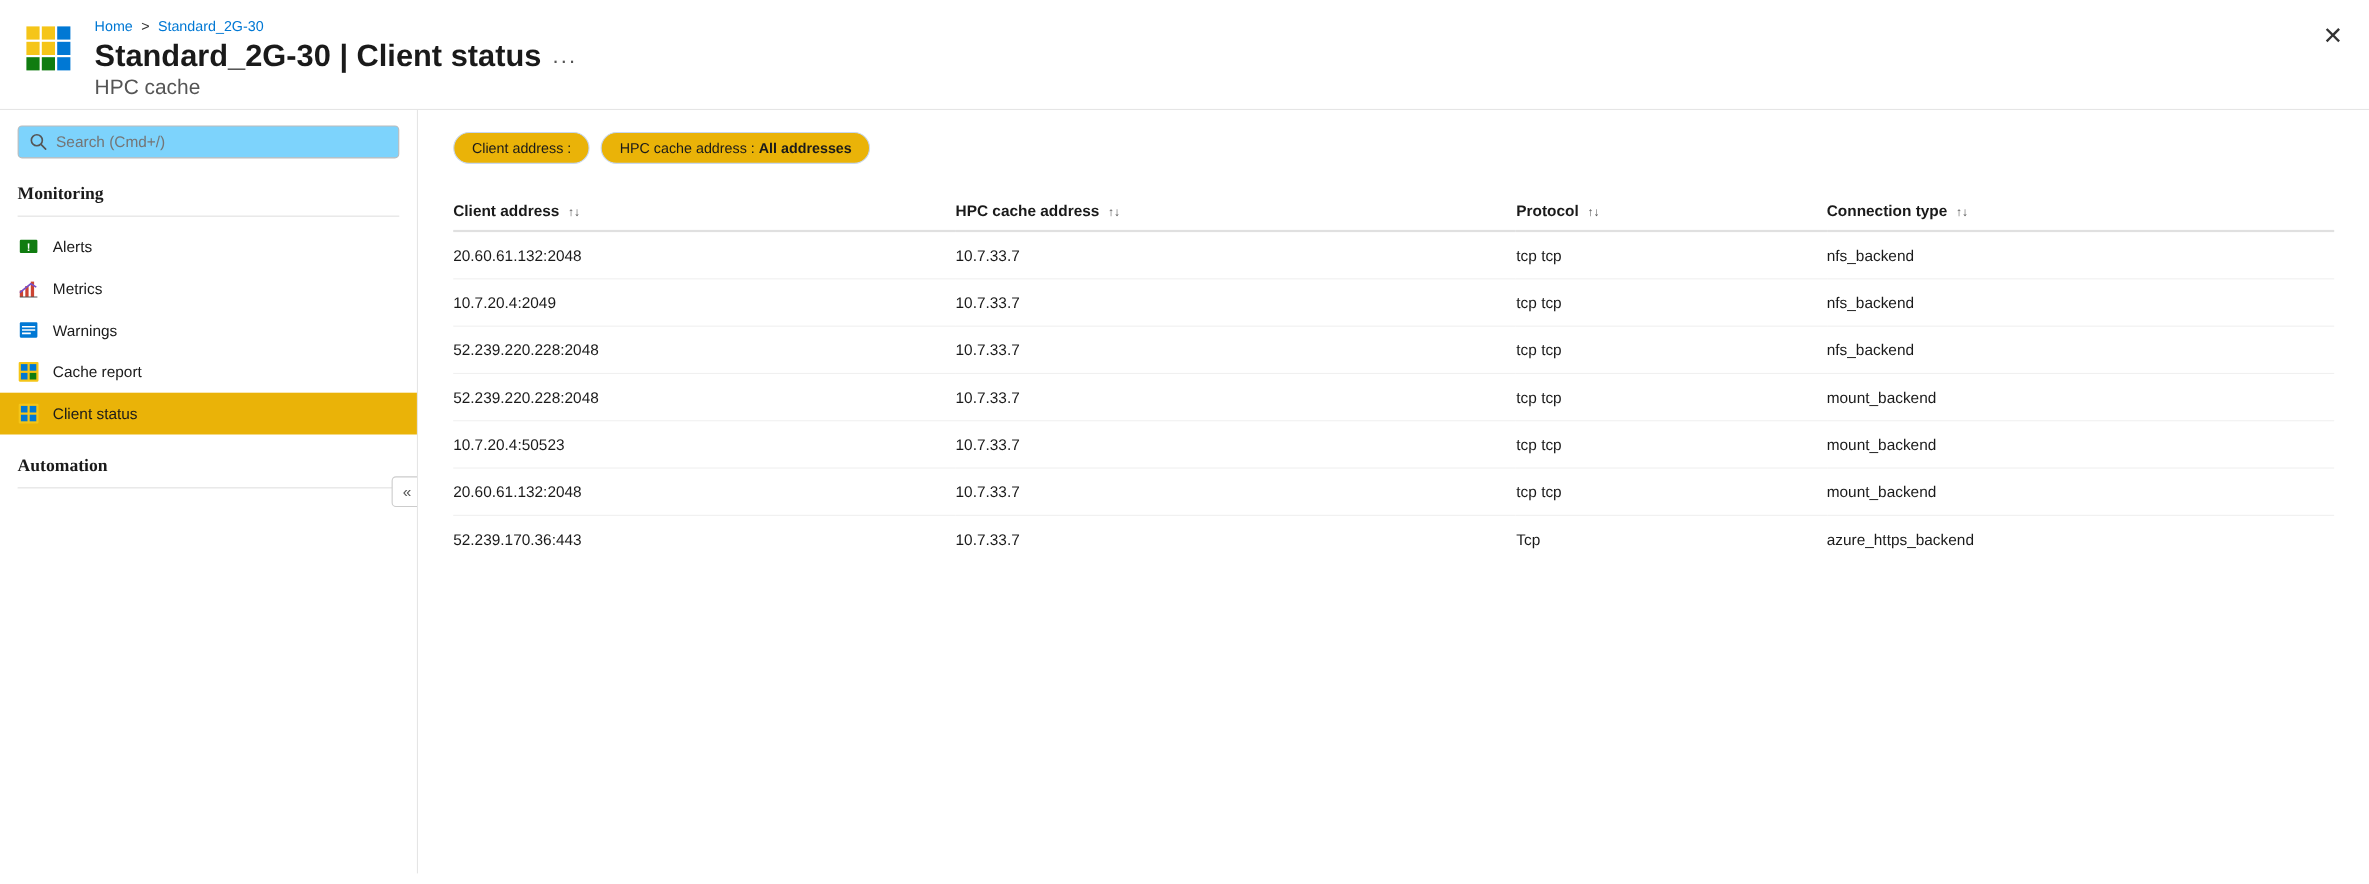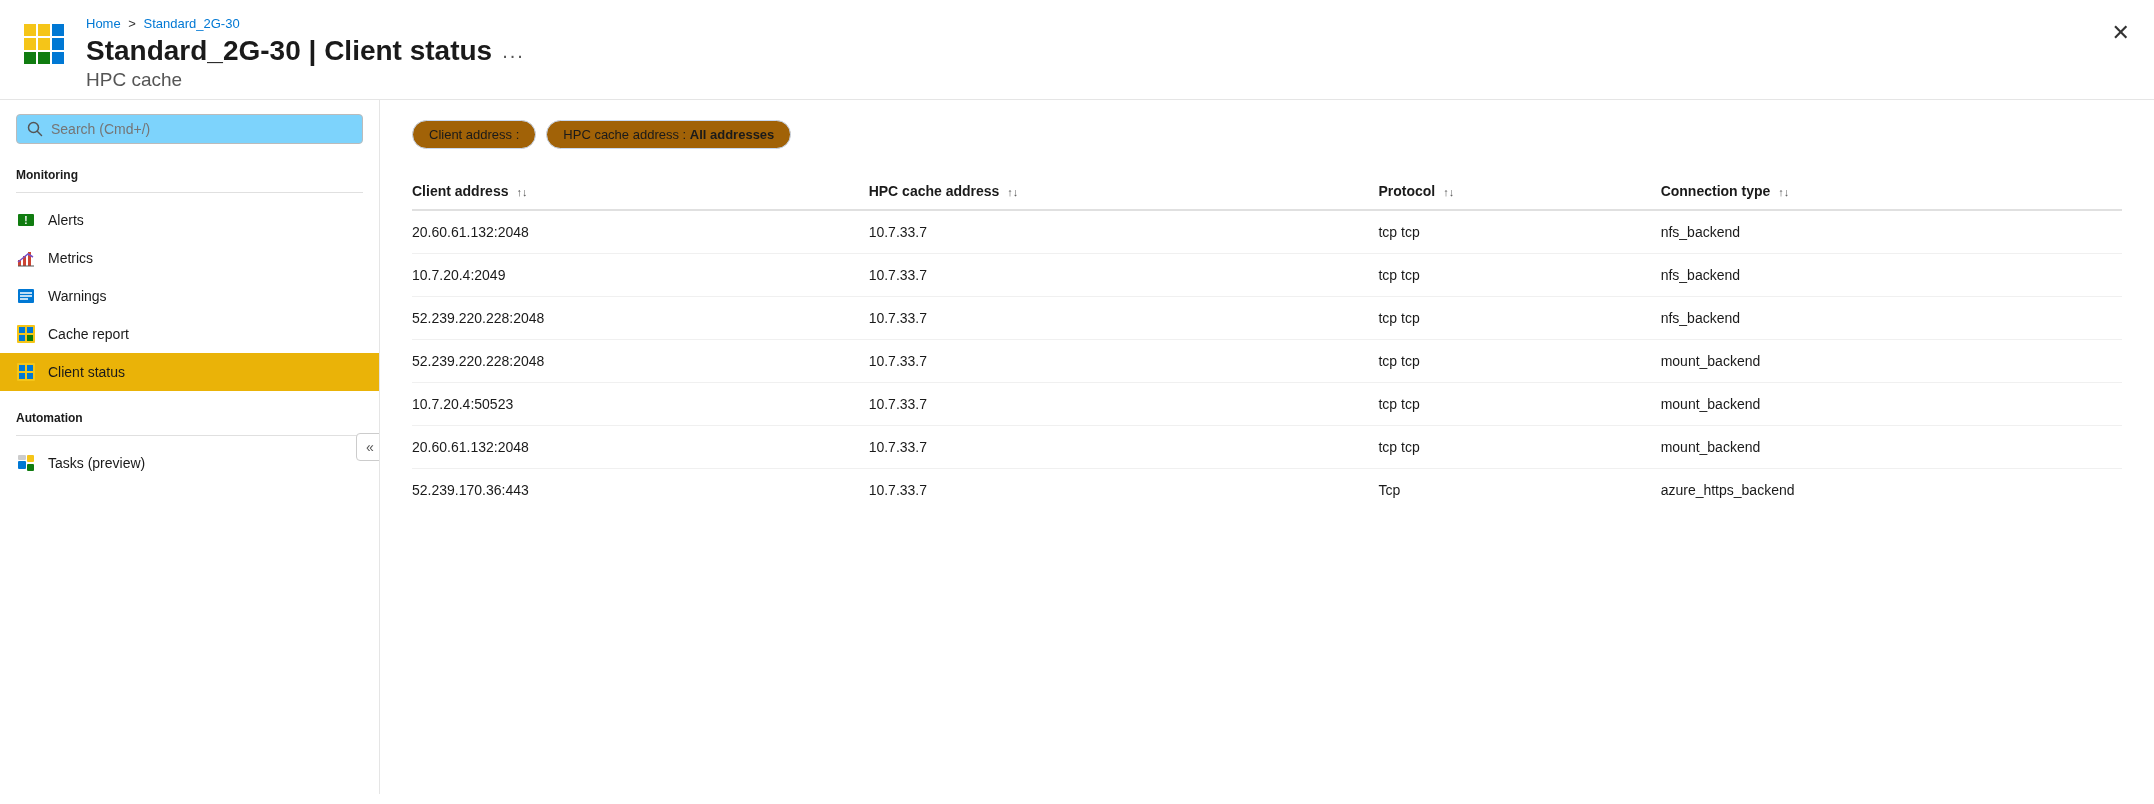--- a/index.html
+++ b/index.html
@@ -118,24 +118,25 @@
       display: flex;
       align-items: center;
       justify-content: center;
       font-size: 14px;
       color: #555;
       z-index: 10;
     }
 
     .section-header {
       font-weight: 600;
-      font-size: 12px;
+      font-size: 16px;
       padding: 8px 16px 6px 16px;
       color: #1a1a1a;
       margin-top: 4px;
+      font-family: Liberation Serif, serif;
     }
     .section-divider {
       border: none;
       border-top: 1px solid #e0e0e0;
       margin: 4px 16px 8px 16px;
     }
     .nav-item {
       display: flex;
       align-items: center;
       padding: 9px 16px;
@@ -156,21 +157,21 @@
     }
 
     
     .filter-bar {
       display: flex;
       gap: 10px;
       margin-bottom: 24px;
       flex-wrap: wrap;
     }
     .filter-pill {
-      background: #a16207;
+      background: #eab308;
       border: 1px solid #c8d8f0;
       border-radius: 20px;
       padding: 6px 16px;
       font-size: 13px;
       cursor: pointer;
       color: #1a1a1a;
       white-space: nowrap;
     }
     .filter-pill strong { font-weight: 600; }
 
@@ -316,29 +317,20 @@
         <rect x="11" y="3" width="6" height="6" fill="#0078d4"></rect>
         <rect x="3" y="11" width="6" height="6" fill="#0078d4"></rect>
         <rect x="11" y="11" width="6" height="6" fill="#0078d4"></rect>
       </svg>
       <span>Client status</span>
     </div>
 
     <div class="section-header" style="margin-top:12px;">Automation</div>
     <hr class="section-divider">
 
-    <div class="nav-item">
-      <svg class="nav-icon tasks-icon-svg" viewBox="0 0 20 20" xmlns="http://www.w3.org/2000/svg">
-        <rect x="2" y="8" width="8" height="8" rx="1" fill="#0078d4"></rect>
-        <rect x="11" y="2" width="7" height="7" rx="1" fill="#f5c518"></rect>
-        <rect x="11" y="11" width="7" height="7" rx="1" fill="#107c10"></rect>
-        <rect x="2" y="2" width="8" height="5" rx="1" fill="#ccc"></rect>
-      </svg>
-      <span>Tasks (preview)</span>
-    </div>
 
   </div>
 
   <div class="content">
 
     <div class="filter-bar">
       <div class="filter-pill">
         <span>Client address :</span>
       </div>
       <div class="filter-pill">

